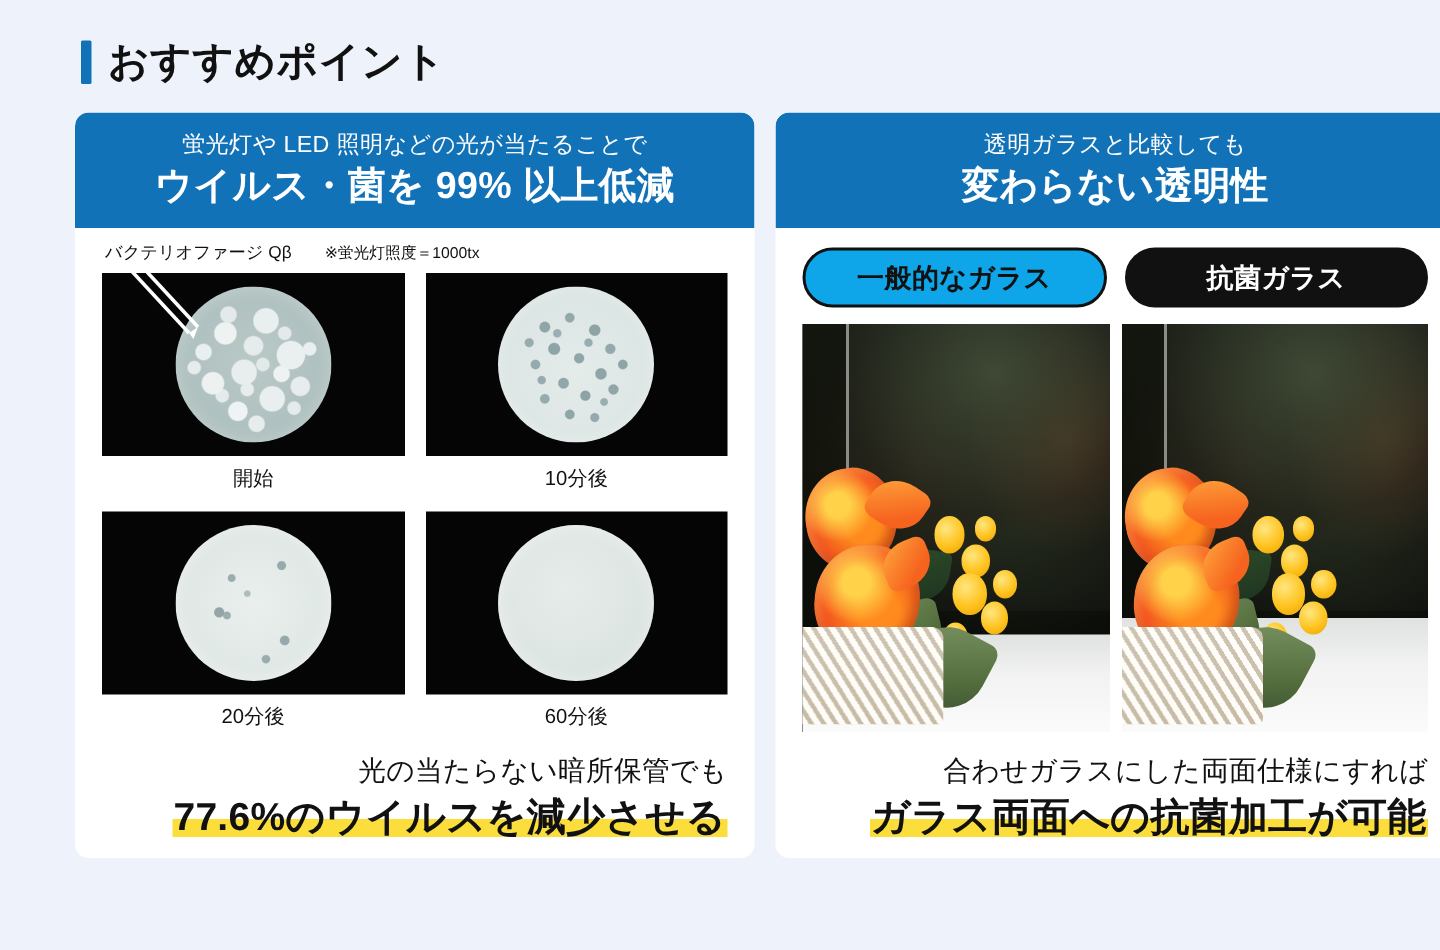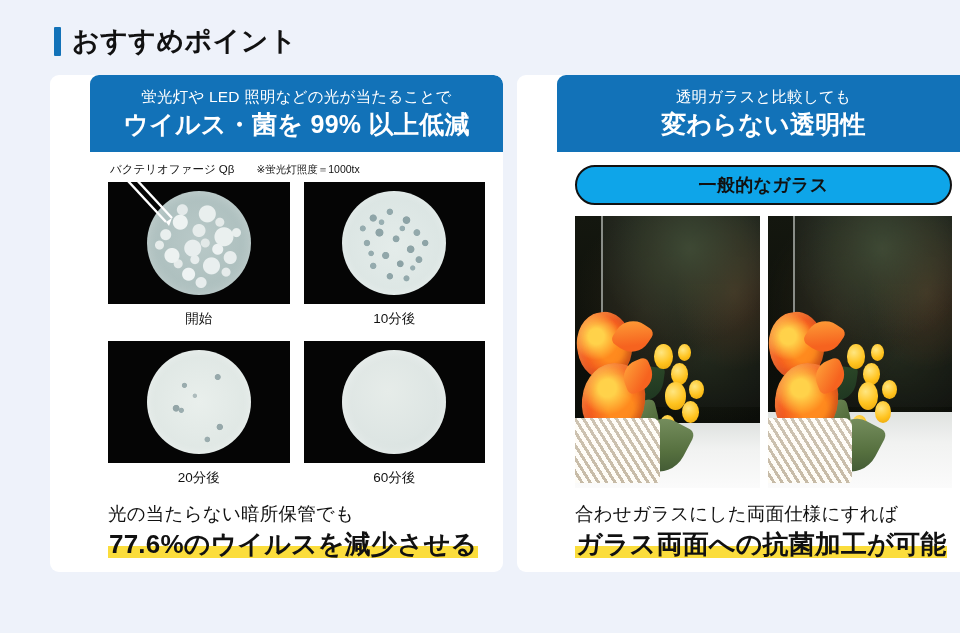--- a/index.html
+++ b/index.html
@@ -54,21 +54,20 @@
     align-items: stretch;
   }
   .card {
     position: relative;
     width: 453px;
     background: #ffffff;
     border-radius: 9px;
     overflow: hidden;
     display: flex;
     flex-direction: column;
-    padding-left: 40px;
   }
 
   
   .card-header {
     background: #1272b8;
     color: #ffffff;
     text-align: center;
     padding: 12px 10px 13px 10px;
     border-radius: 9px 9px 0 0;
   }
@@ -216,21 +215,21 @@
     left: -22px;
     top: -30px;
     width: 120px;
     height: 120px;
     pointer-events: none;
   }
 
   
   .card-footer-msg {
     margin-top: auto;
-    text-align: left;
+    text-align: right;
     padding-top: 8px;
   }
   .footer-sub {
     font-size: 18.5px;
     line-height: 1.25;
     color: #111;
     letter-spacing: 0.2px;
   }
   .footer-main {
     font-size: 26px;
@@ -454,20 +453,23 @@
     <div class="card">
 
       <div class="card-header">
         <div class="card-header-sub">透明ガラスと比較しても</div>
         <div class="card-header-main">変わらない透明性</div>
       </div>
 
       <div class="pill-row">
         <div class="pill pill-outline">
           <span>一般的なガラス</span>
+        </div>
+        <div class="pill pill-solid">
+          <span>抗菌ガラス</span>
         </div>
       </div>
 
       <div class="glass-row">
 
         <div class="glass-photo">
           <div class="photo-inner">
             <div class="bg-foliage"></div>
             <div class="glass-pane"></div>
             <div class="table-surface left-variant"></div>

